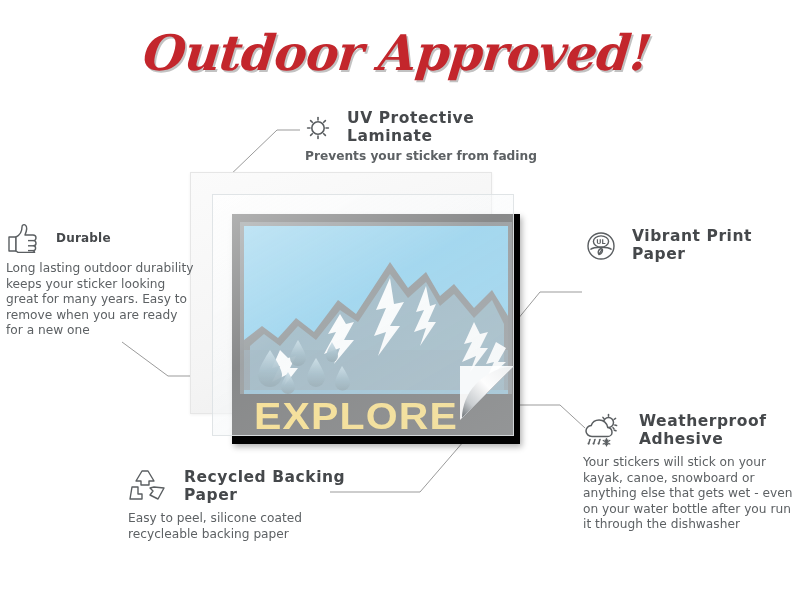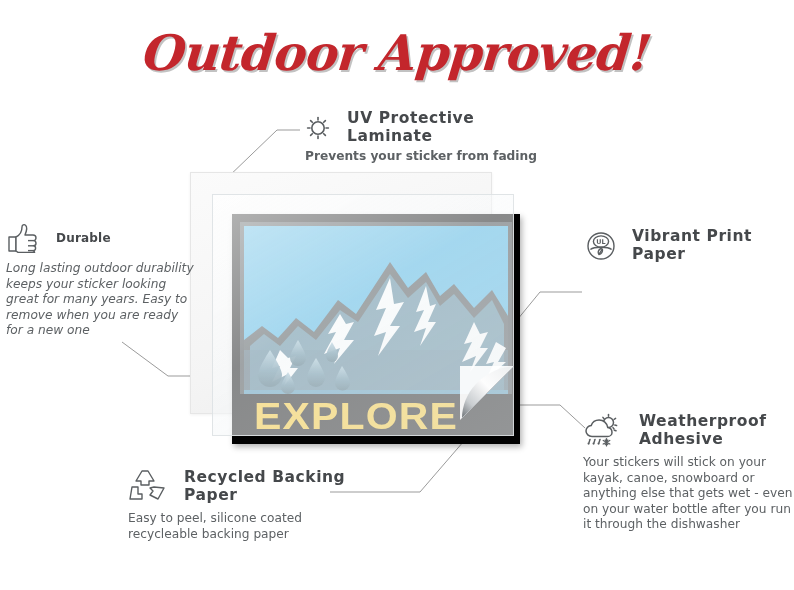--- a/index.html
+++ b/index.html
@@ -104,21 +104,21 @@
     margin:4px 0 0 0;
     font-size:12.2px;
     line-height:15.6px;
     color:#5d6164;
     font-family:"DejaVu Sans", sans-serif;
   }
 
   #feat-uv{left:305px;top:110px;width:240px;}
   #feat-uv p{font-weight:bold;}
   #feat-durable{left:6px;top:222px;width:190px;}
-  #feat-durable p{margin-top:6px;font-style:italic;}
+  #feat-durable p{margin-top:6px;}
   #feat-vibrant{left:586px;top:228px;width:200px;}
   #feat-vibrant p{margin-top:6px;}
   #feat-weather{left:583px;top:412px;width:210px;}
   #feat-weather p{margin-top:6px;}
   #feat-recycled{left:128px;top:468px;width:220px;}
   #feat-recycled p{margin-top:6px;}
 </style>
 </head>
 <body>
 

